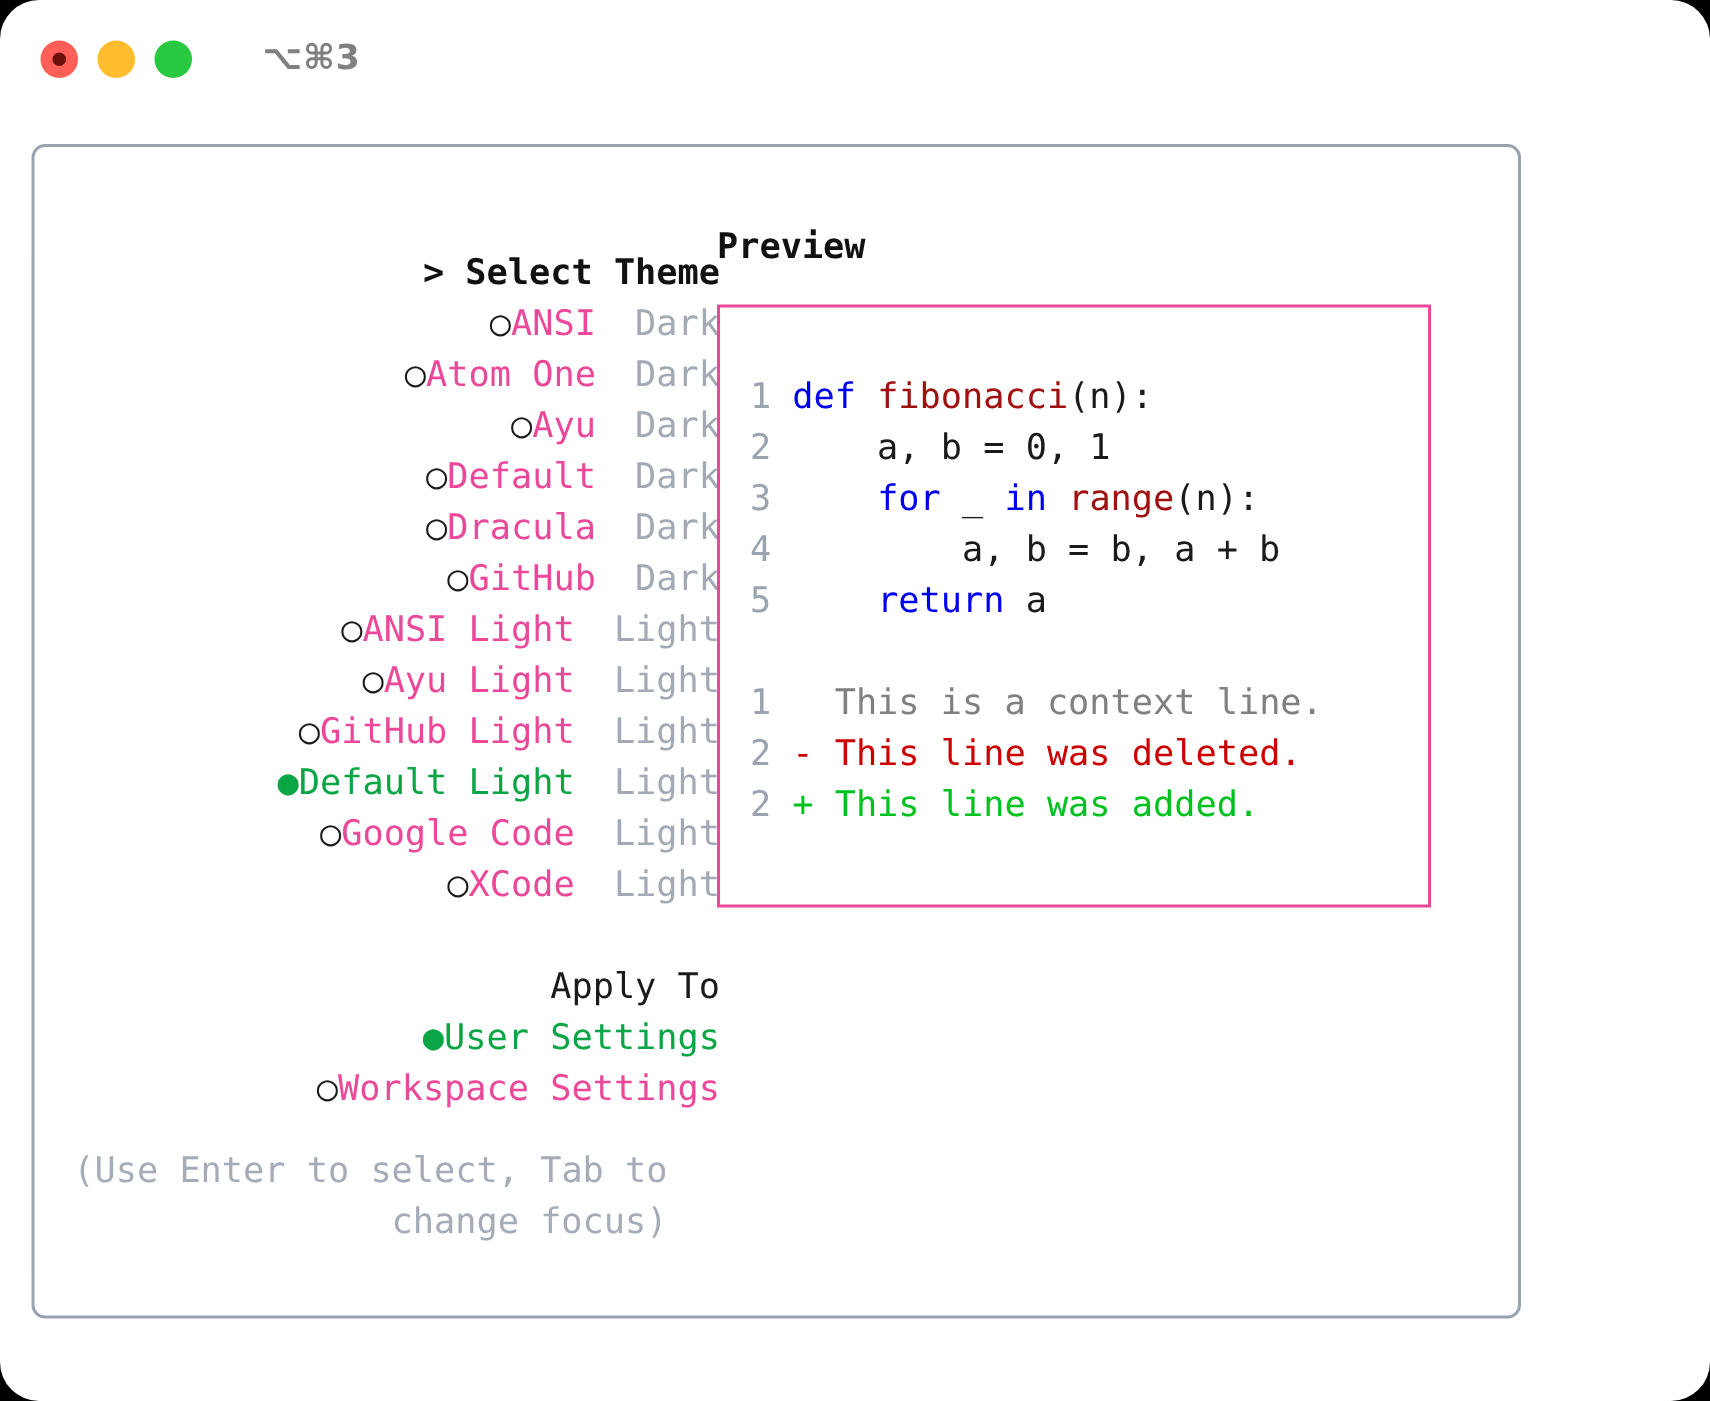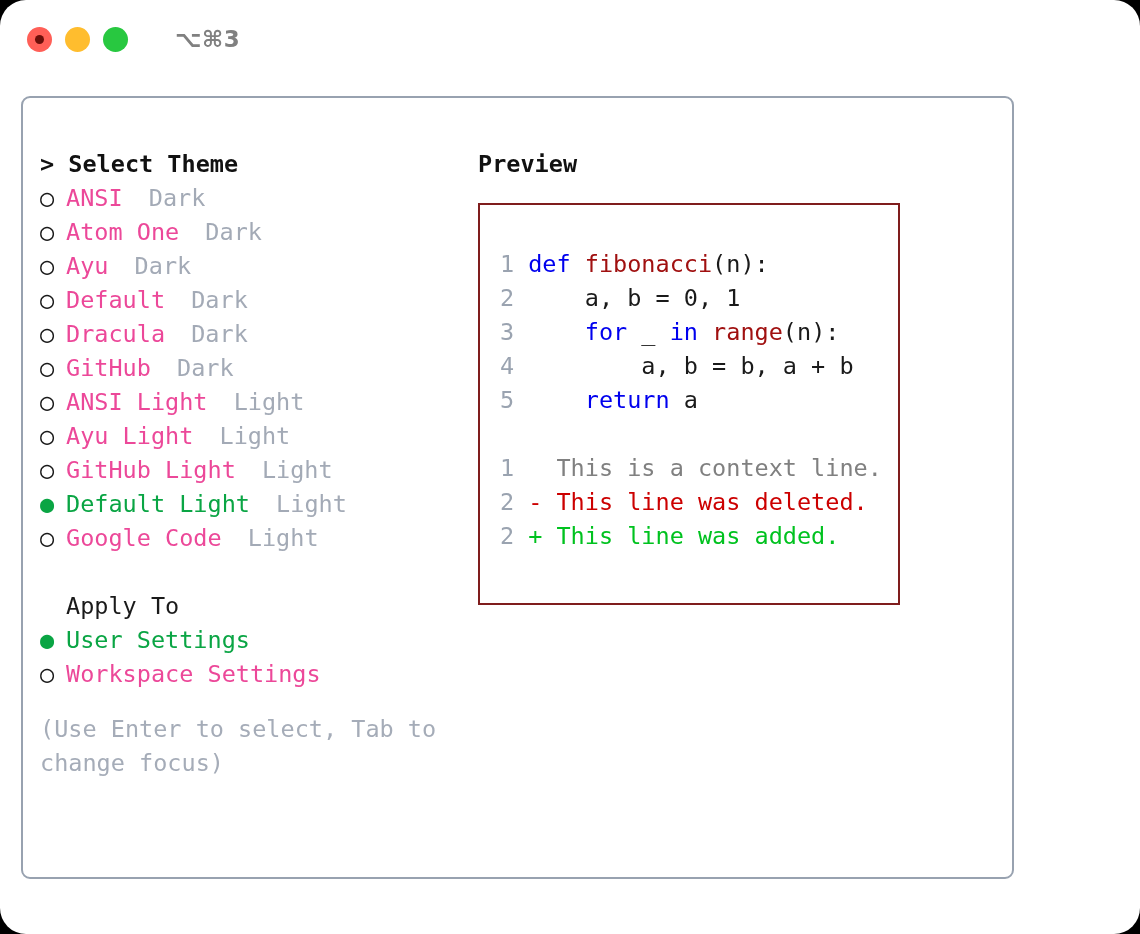--- a/index.html
+++ b/index.html
@@ -85,22 +85,23 @@
   .panel-inner {
     position: absolute;
     left: 0; top: 0;
     width: 100%; height: 100%;
   }
 
   
   .left-col {
     position: absolute;
     left: 17px;
-    top: 49px;
+    top: 66px;
     width: 440px;
+    text-align: right;
   }
 
   .row {
     font-size: 23.5px;
     line-height: 34px;
     white-space: pre;
     color: #1a1a1a;
     display: block;
   }
   .heading {
@@ -152,23 +153,23 @@
   }
   .preview-title {
     font-size: 23.5px;
     line-height: 34px;
     font-weight: 700;
     color: #111111;
     white-space: pre;
   }
   .preview-box {
     margin-top: 22px;
-    width: 422px;
+    width: 476px;
     height: 402px;
-    border: 2px solid #7f1d1d;
+    border: 2px solid #ec4899;
     box-sizing: border-box;
     background: #ffffff;
     position: relative;
   }
   .code {
     position: absolute;
     left: 20px;
     top: 42px;
     font-size: 23.5px;
     line-height: 34px;
@@ -214,20 +215,21 @@
             <div class="row"><span class="bullet unsel">○</span><span class="item-label">Atom One</span><span class="tag"> Dark</span></div>
             <div class="row"><span class="bullet unsel">○</span><span class="item-label">Ayu</span><span class="tag"> Dark</span></div>
             <div class="row"><span class="bullet unsel">○</span><span class="item-label">Default</span><span class="tag"> Dark</span></div>
             <div class="row"><span class="bullet unsel">○</span><span class="item-label">Dracula</span><span class="tag"> Dark</span></div>
             <div class="row"><span class="bullet unsel">○</span><span class="item-label">GitHub</span><span class="tag"> Dark</span></div>
             <div class="row"><span class="bullet unsel">○</span><span class="item-label">ANSI Light</span><span class="tag"> Light</span></div>
             <div class="row"><span class="bullet unsel">○</span><span class="item-label">Ayu Light</span><span class="tag"> Light</span></div>
             <div class="row"><span class="bullet unsel">○</span><span class="item-label">GitHub Light</span><span class="tag"> Light</span></div>
             <div class="row"><span class="bullet sel">●</span><span class="item-label sel">Default Light</span><span class="tag"> Light</span></div>
             <div class="row"><span class="bullet unsel">○</span><span class="item-label">Google Code</span><span class="tag"> Light</span></div>
+            <div class="row"><span class="bullet unsel">○</span><span class="item-label">XCode</span><span class="tag"> Light</span></div>
           </div>
 
         <div class="section-gap"></div>
 
         <div class="apply-head">Apply To</div>
 
         <div id="apply-list">
             <div class="row"><span class="bullet sel">●</span><span class="item-label sel">User Settings</span></div>
             <div class="row"><span class="bullet unsel">○</span><span class="item-label">Workspace Settings</span></div>
           </div>

